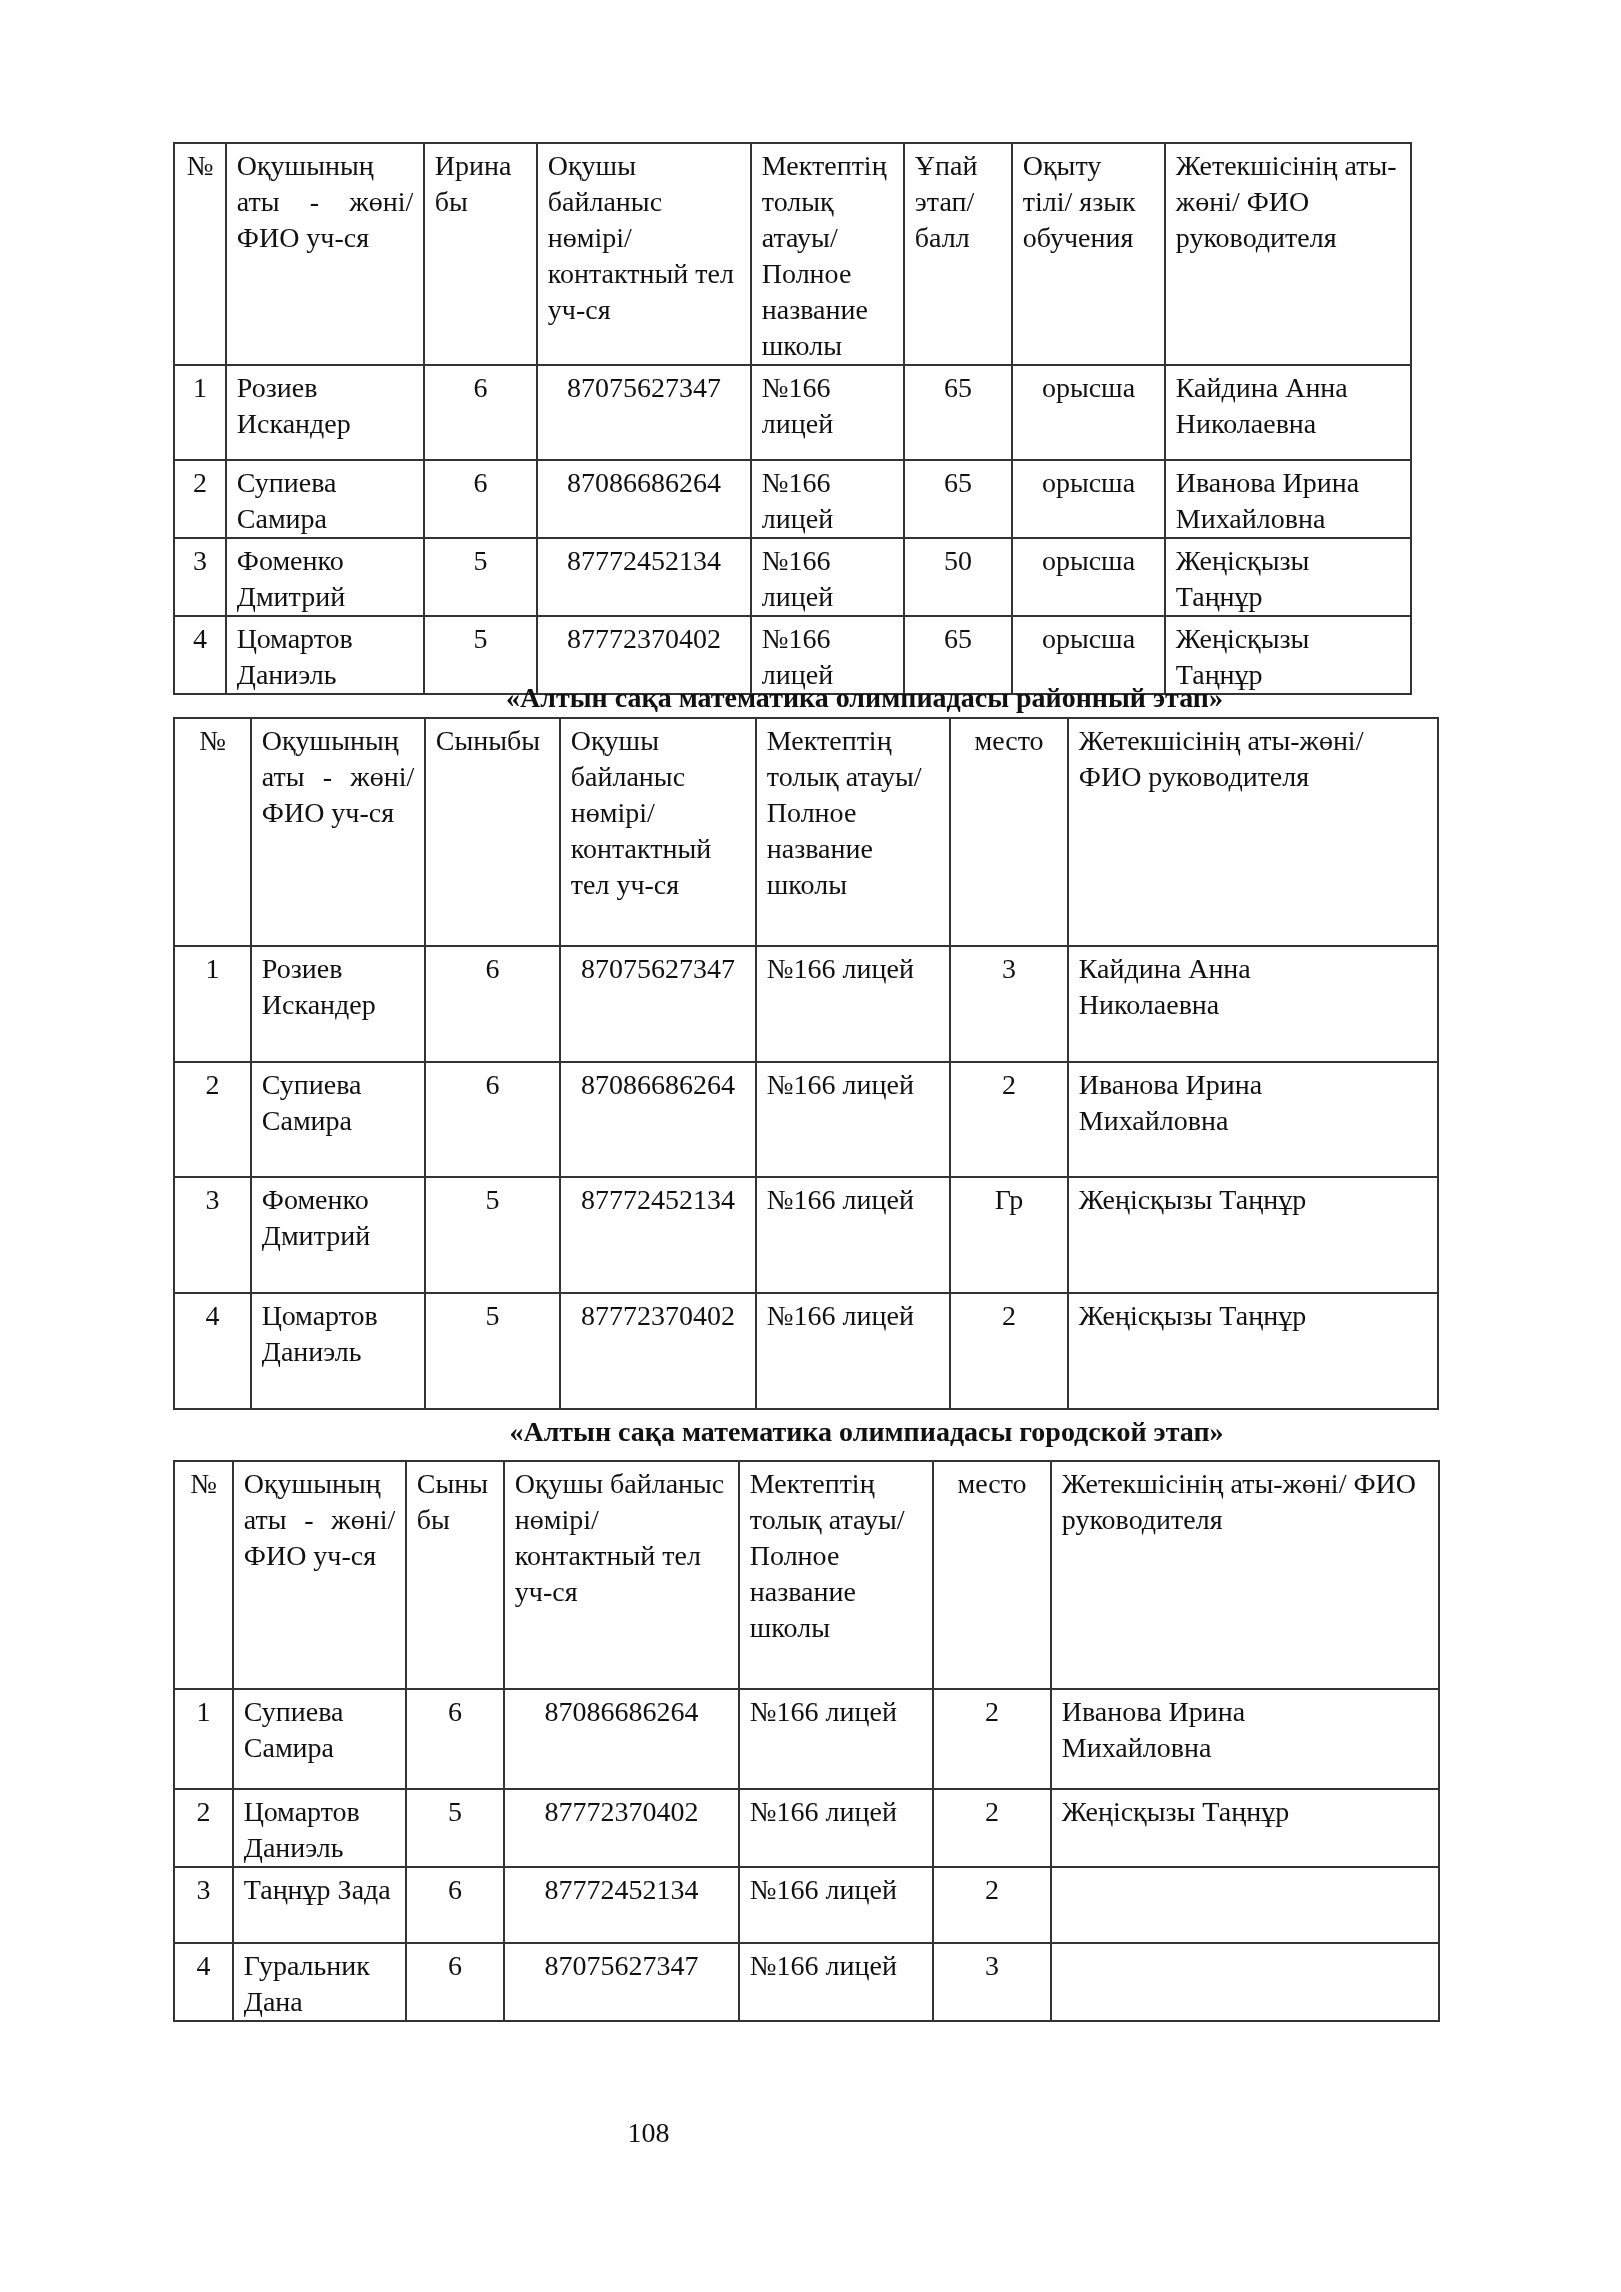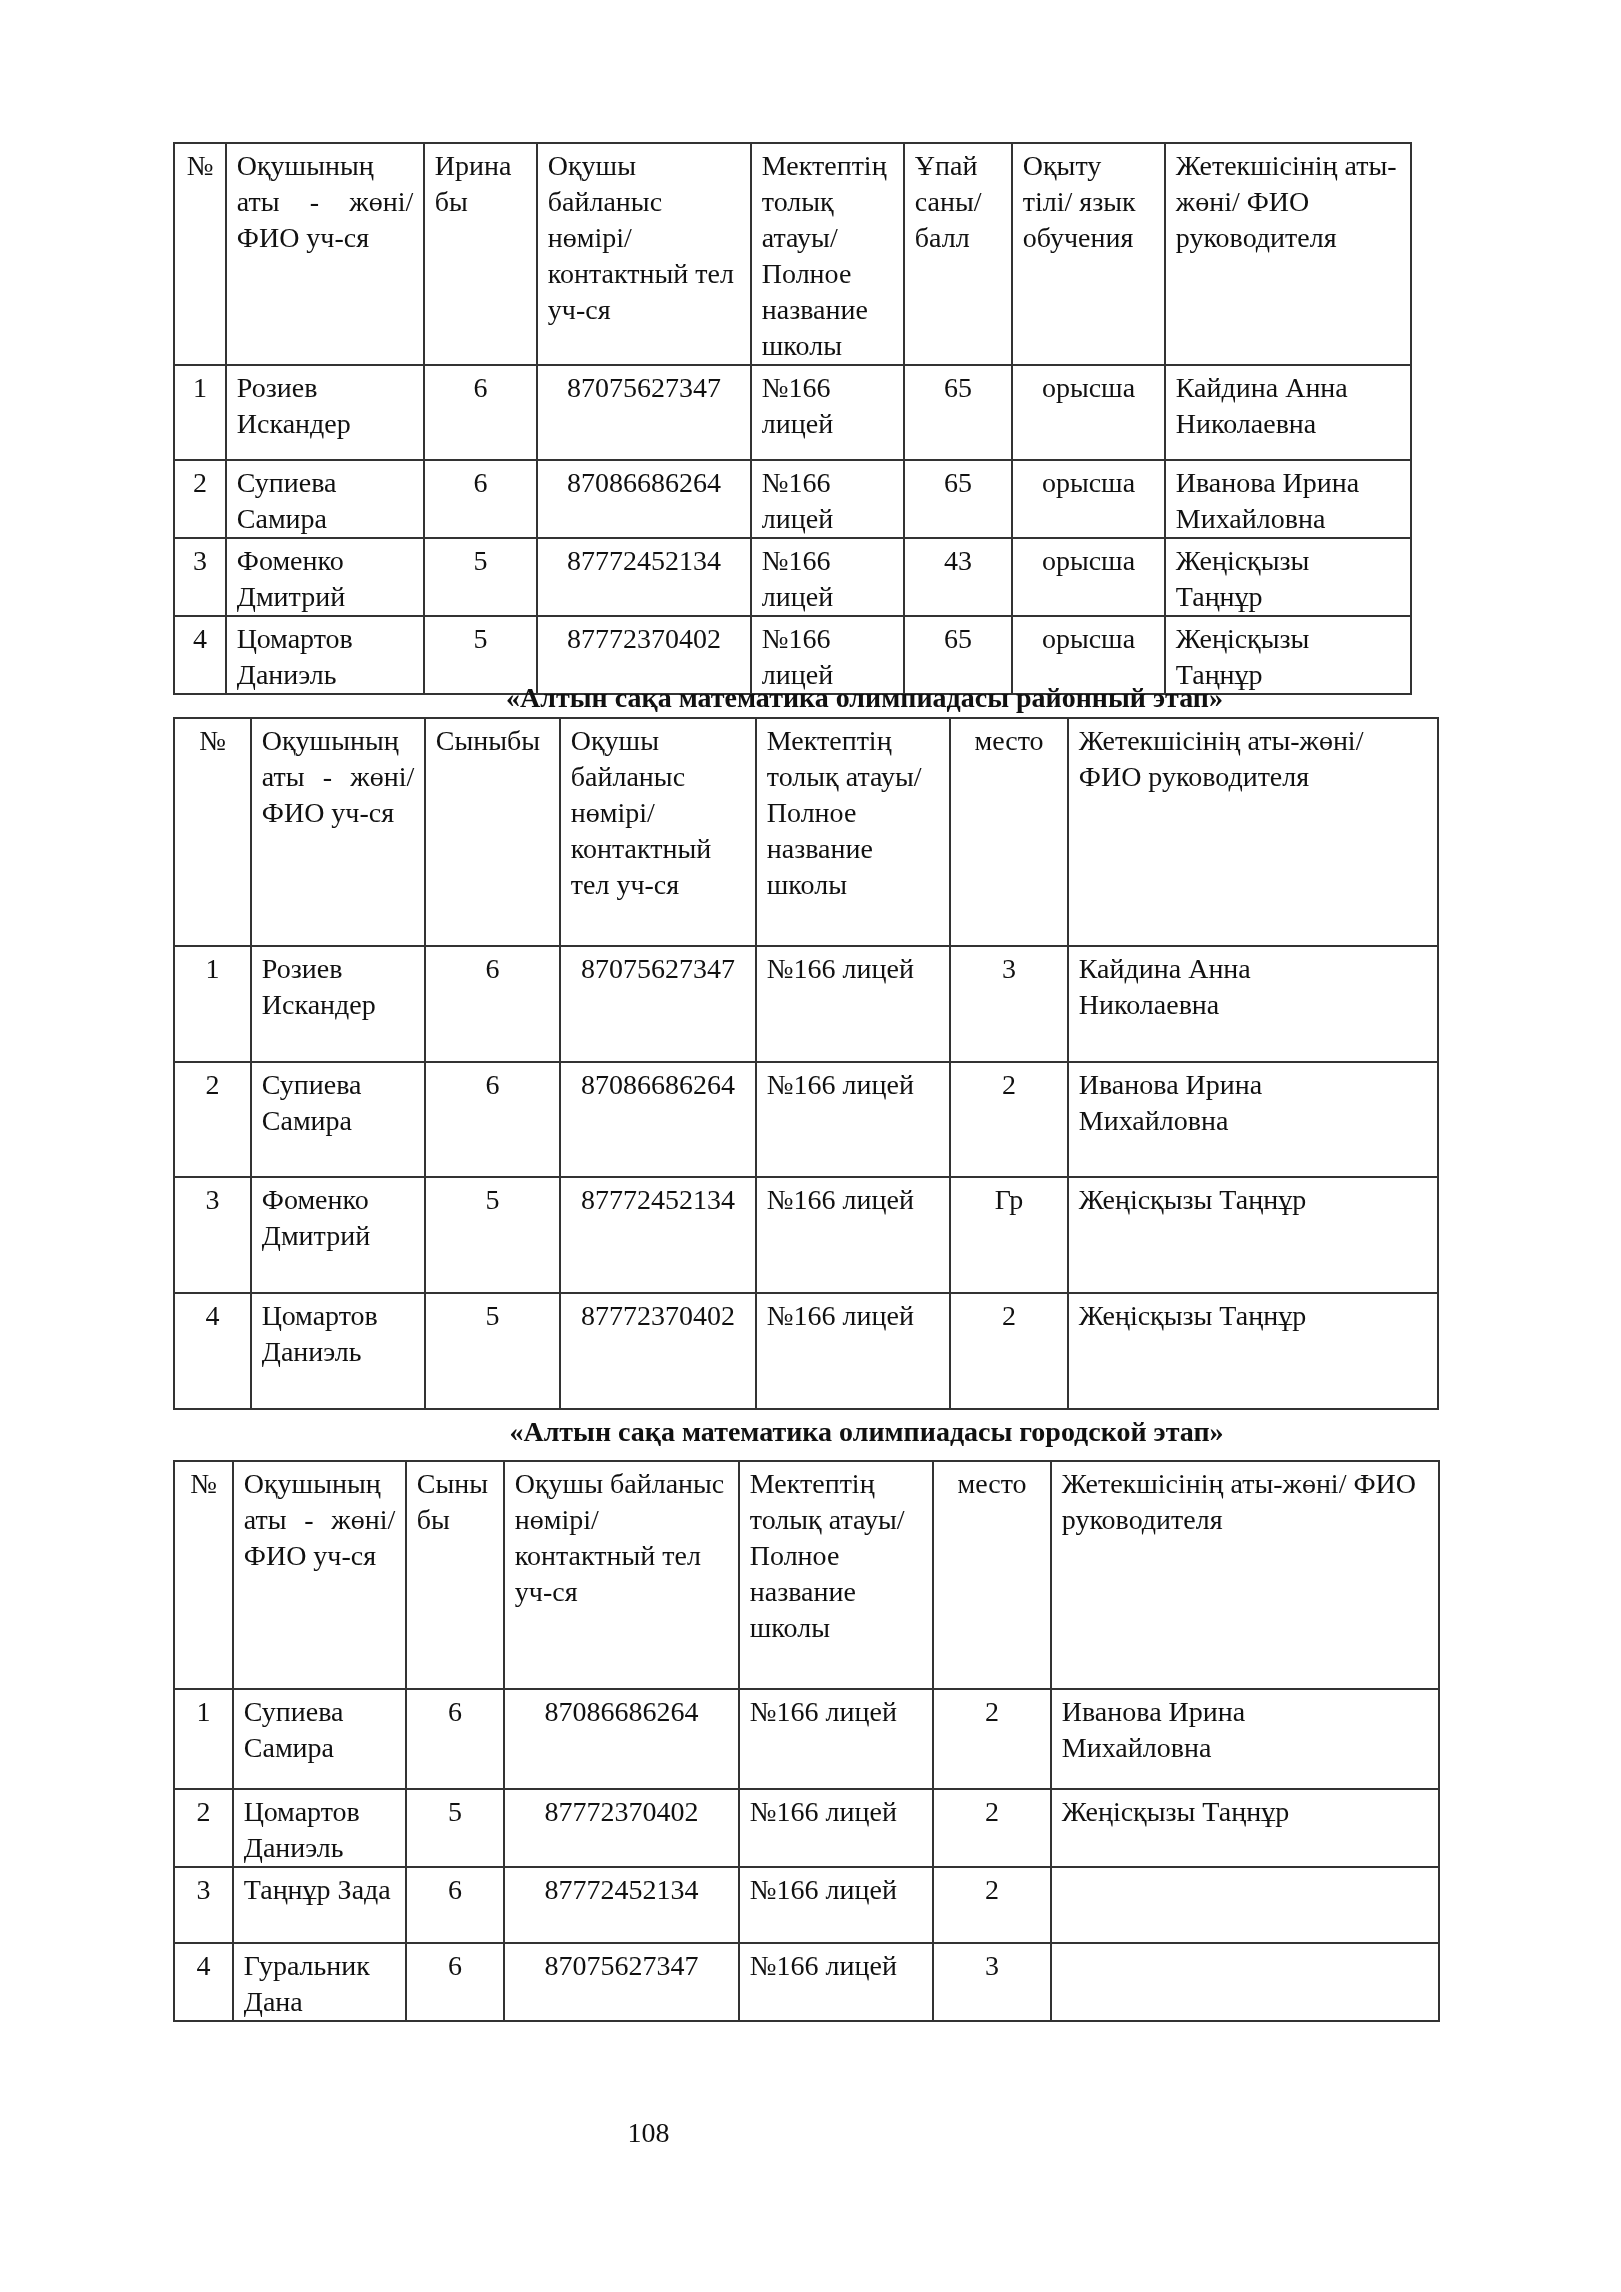--- a/index.html
+++ b/index.html
@@ -34,21 +34,21 @@
       <col style="width:153px">
       <col style="width:246px">
   </colgroup>
   <tbody>
       <tr style="height:214px">
     <td class="c" style="padding:3.9px 2px 0 2px">№</td>
     <td class="j">Оқушының аты - жөні/ ФИО уч-ся</td>
     <td>Ирина бы</td>
     <td>Оқушы байланыс нөмірі/ контактный тел уч-ся</td>
     <td class="j">Мектептің толық атауы/ Полное название школы</td>
-    <td>Ұпай саны/ балл</td>
+    <td>Ұпай этап/ балл</td>
     <td>Оқыту тілі/ язык обучения</td>
     <td>Жетекшісінің аты-жөні/ ФИО руководителя</td>
   </tr>
   <tr style="height:95px">
     <td class="c">1</td>
     <td>Розиев Искандер</td>
     <td class="c">6</td>
     <td class="c" style="padding:3.9px 2px 0 2px">87075627347</td>
     <td>№166 лицей</td>
     <td class="c">65</td>
@@ -64,21 +64,21 @@
     <td class="c">65</td>
     <td class="c">орысша</td>
     <td>Иванова Ирина Михайловна</td>
   </tr>
   <tr style="height:73px">
     <td class="c">3</td>
     <td>Фоменко Дмитрий</td>
     <td class="c">5</td>
     <td class="c" style="padding:3.9px 2px 0 2px">87772452134</td>
     <td>№166 лицей</td>
-    <td class="c">43</td>
+    <td class="c">50</td>
     <td class="c">орысша</td>
     <td>Жеңісқызы Таңнұр</td>
   </tr>
   <tr style="height:74px">
     <td class="c">4</td>
     <td>Цомартов Даниэль</td>
     <td class="c">5</td>
     <td class="c" style="padding:3.9px 2px 0 2px">87772370402</td>
     <td>№166 лицей</td>
     <td class="c">65</td>

